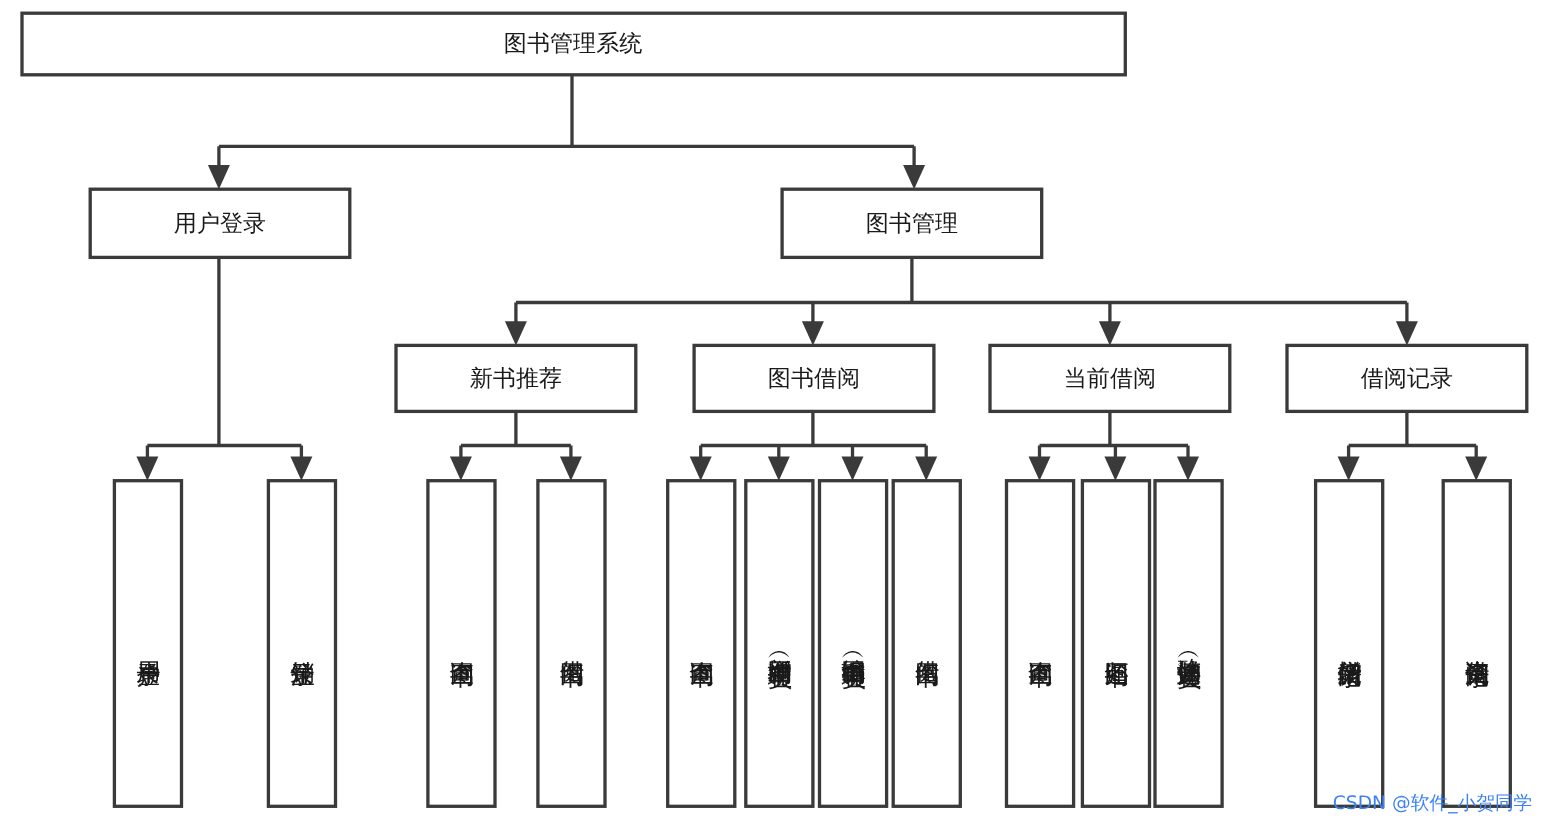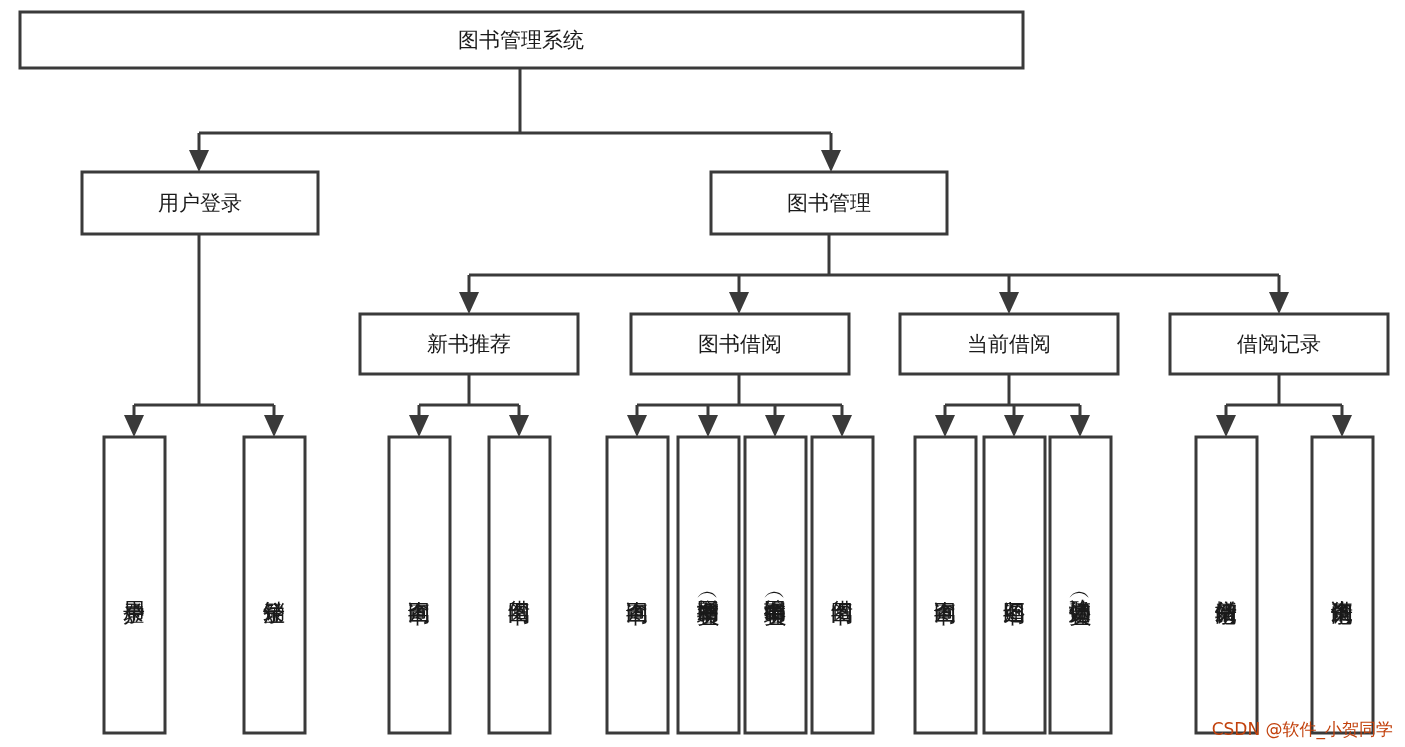--- a/index.html
+++ b/index.html
@@ -62,21 +62,21 @@
     justify-content: center;
     white-space: nowrap;
     pointer-events: none;
   }
   #watermark {
     position: absolute;
     right: 12px;
     bottom: 6px;
     font-family: "DejaVu Sans", "Liberation Sans", sans-serif;
     font-size: 17px;
-    color: #c2410c;
+    color: #3b82f6;
     white-space: nowrap;
   }
 </style>
 </head>
 <body>
 
 <div id="diagram-root">
 
   <svg id="flow-svg" viewBox="0 0 1405 747">
 

